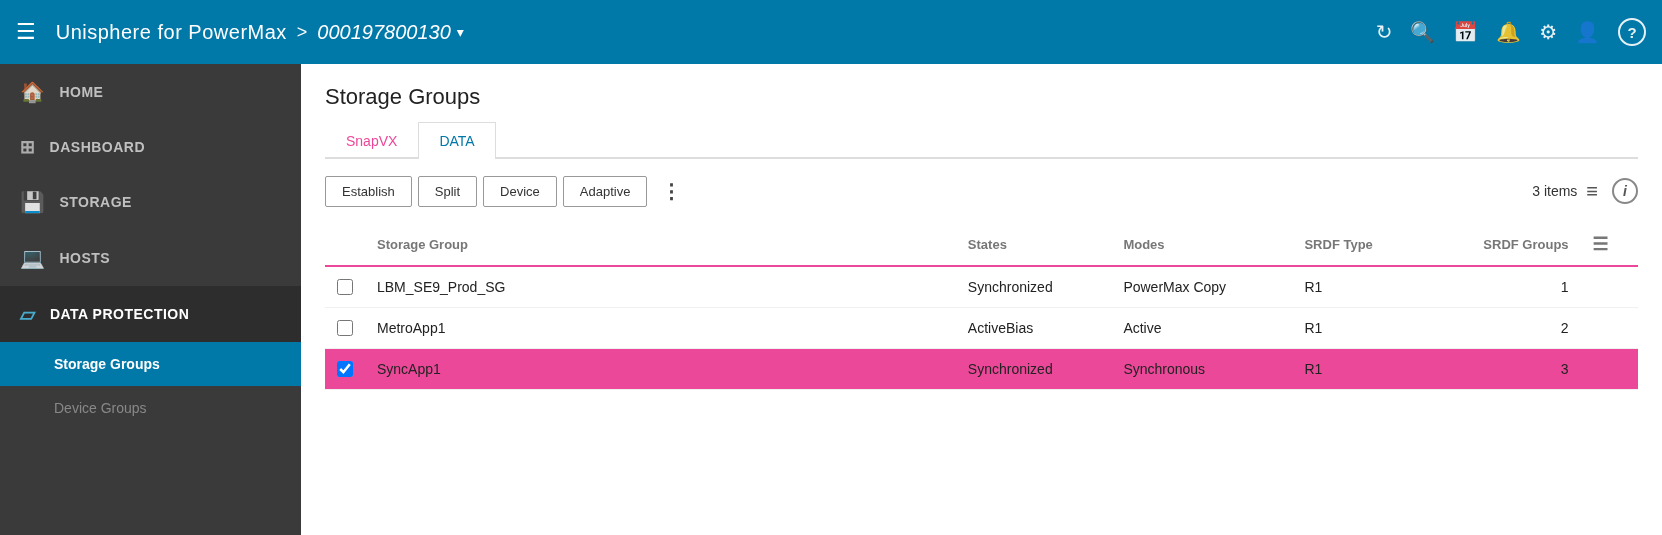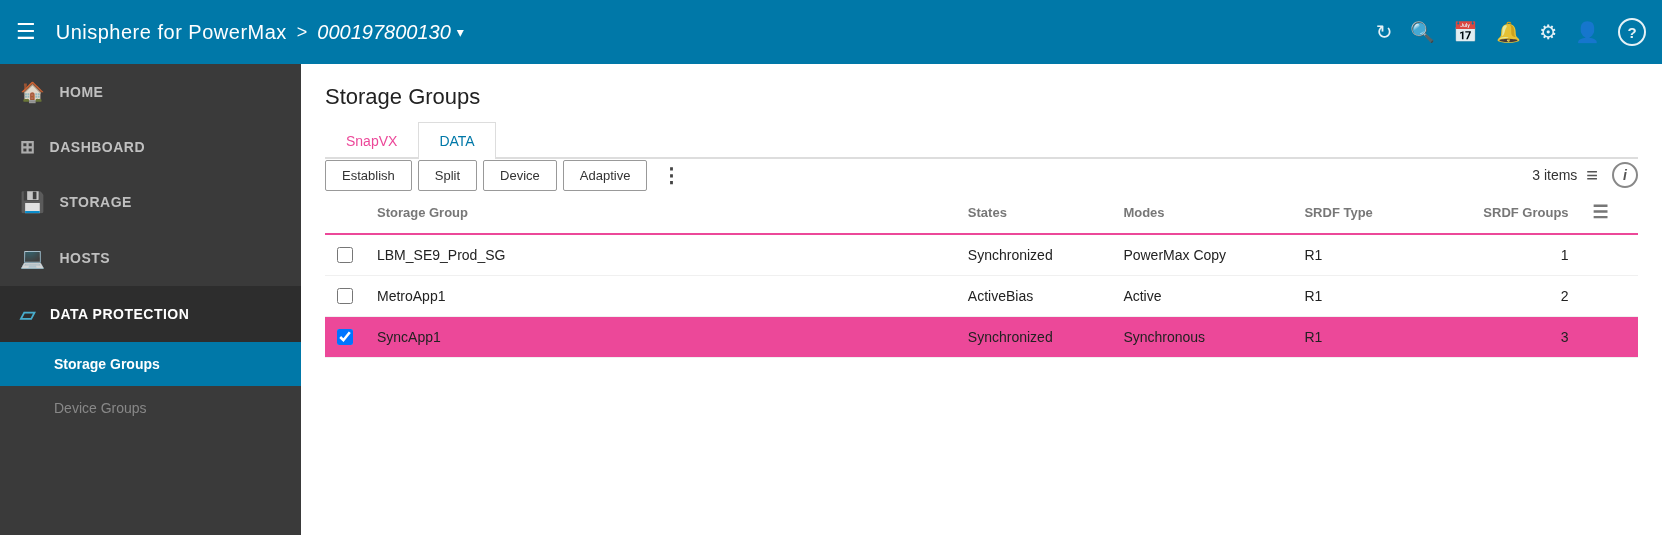--- a/index.html
+++ b/index.html
@@ -139,21 +139,21 @@
       color: #0078a8;
       border-color: #ddd;
       border-bottom-color: white;
       background: white;
     }
 
     
     .toolbar {
       display: flex;
       align-items: center;
-      padding: 0 24px;
+      padding: 16px 24px;
       gap: 6px;
     }
     .toolbar-btn {
       border: 1px solid #999;
       background: white;
       padding: 7px 16px;
       font-size: 13px;
       cursor: pointer;
       color: #333;
       border-radius: 2px;

